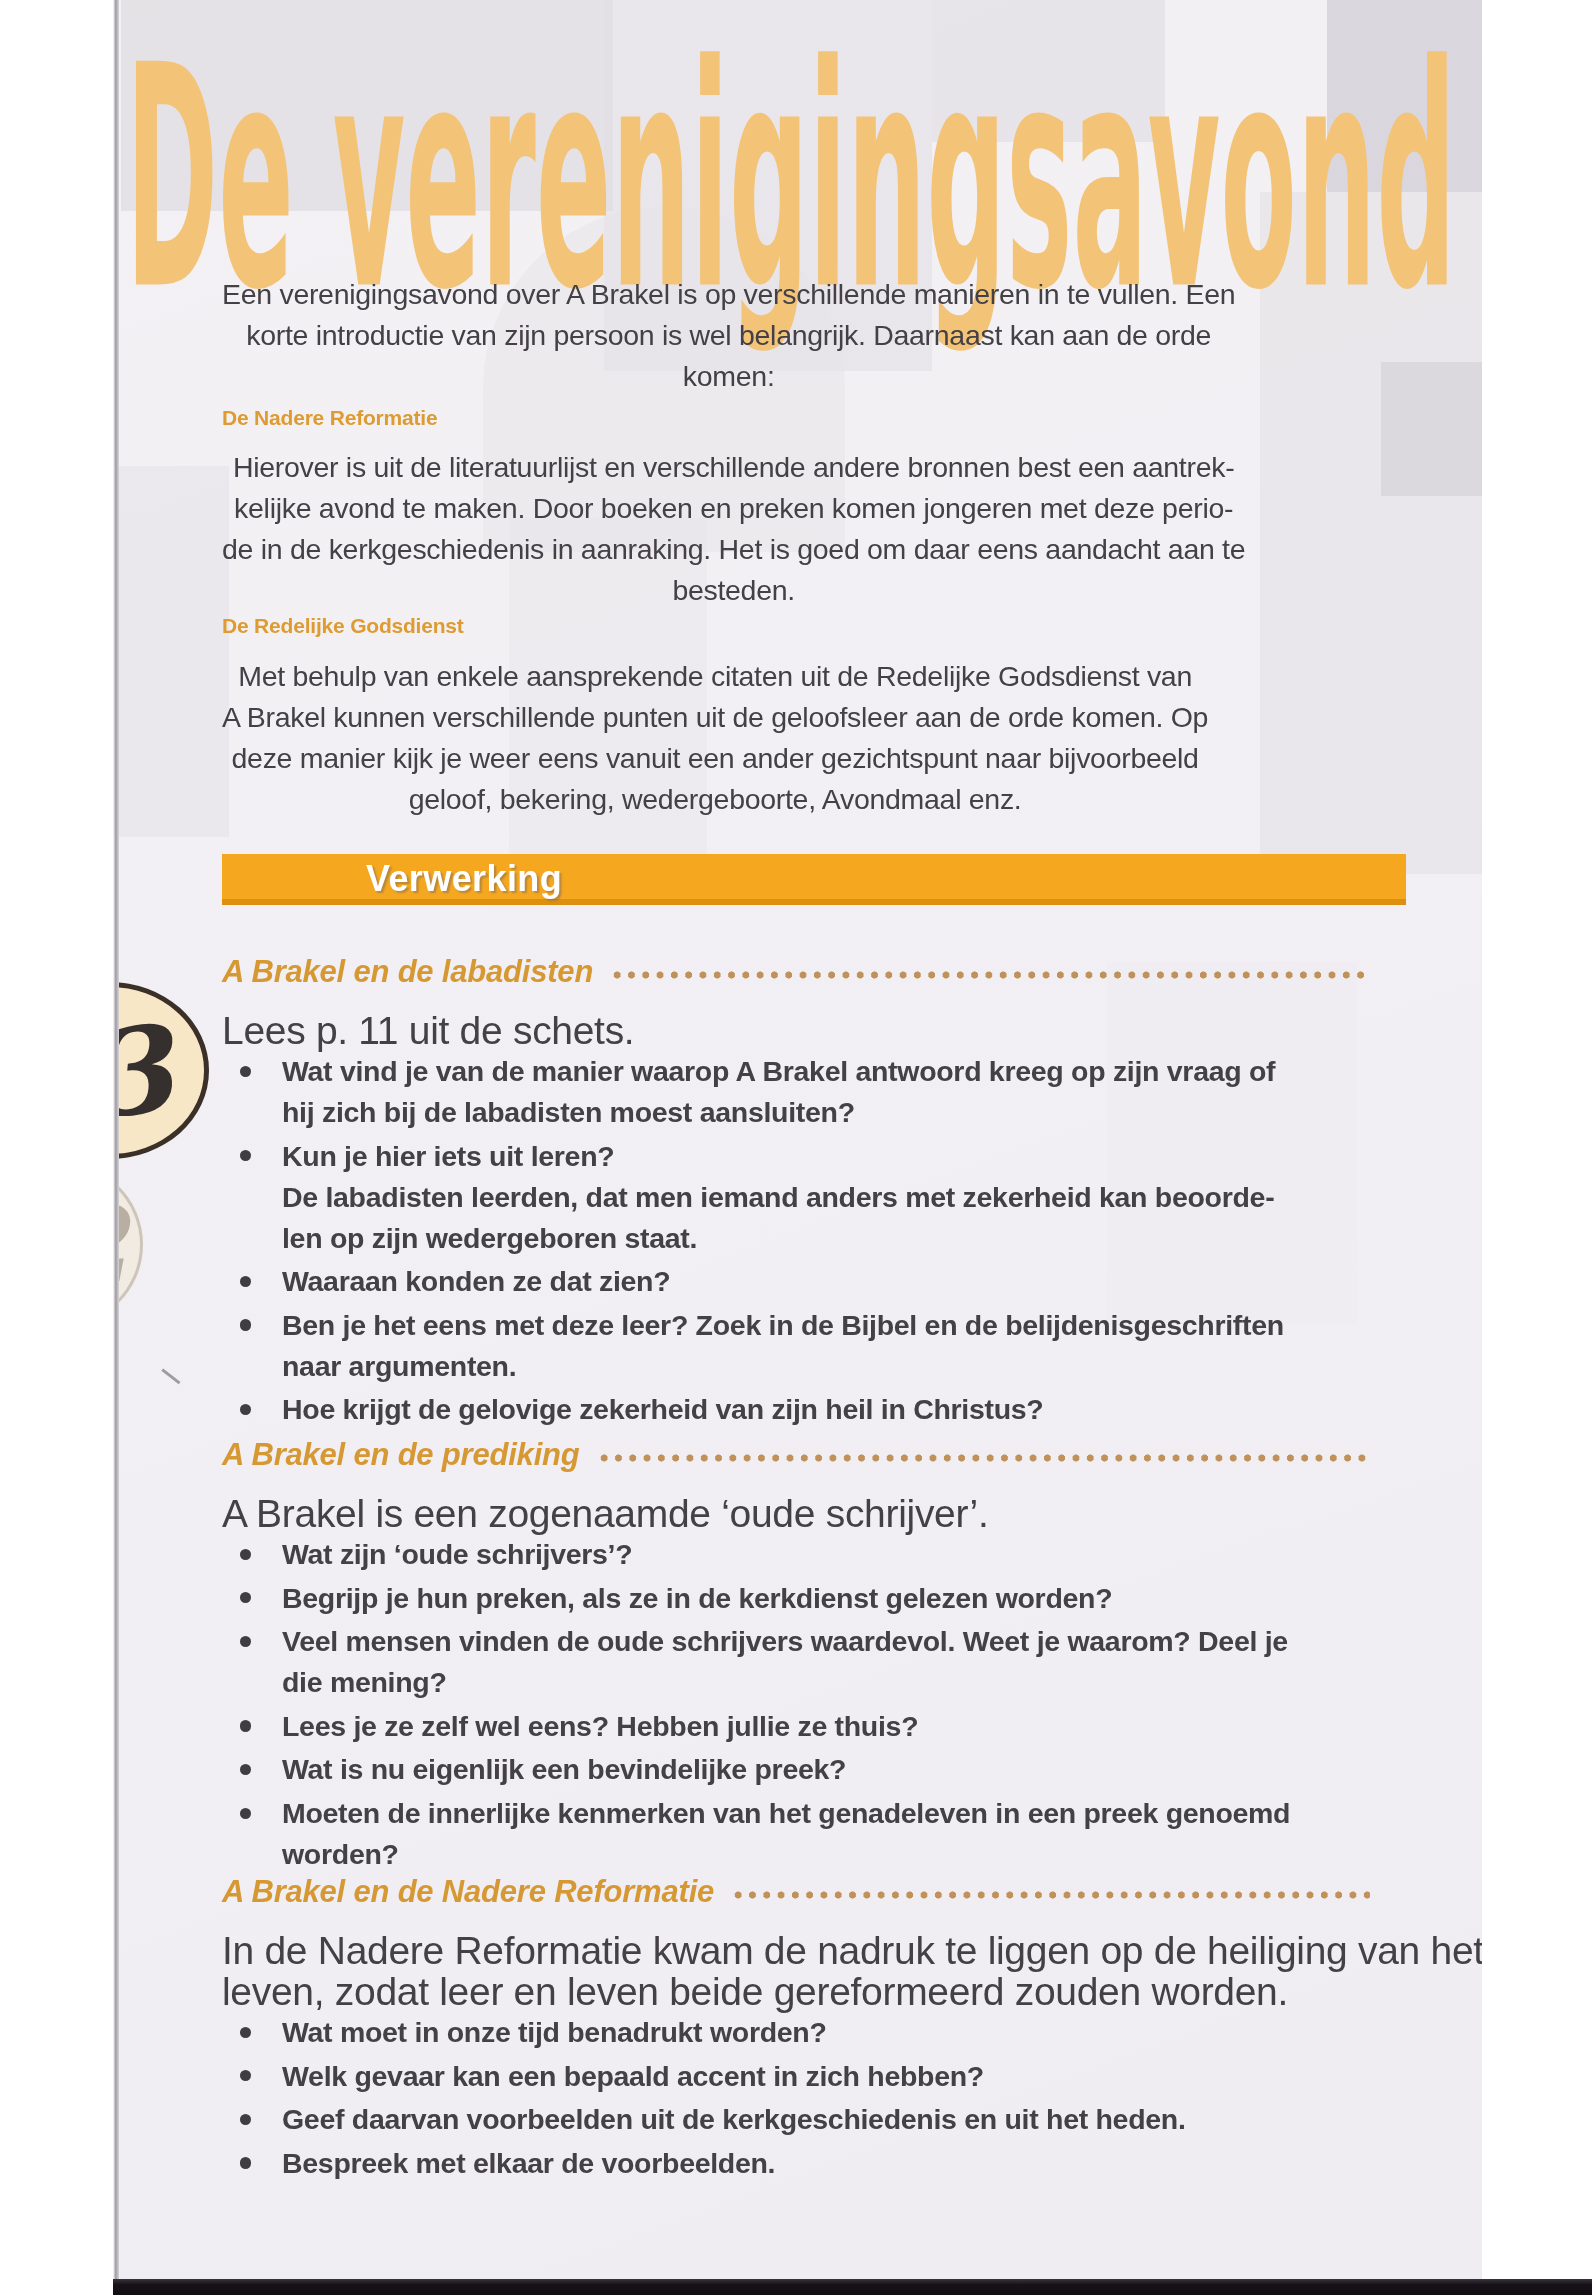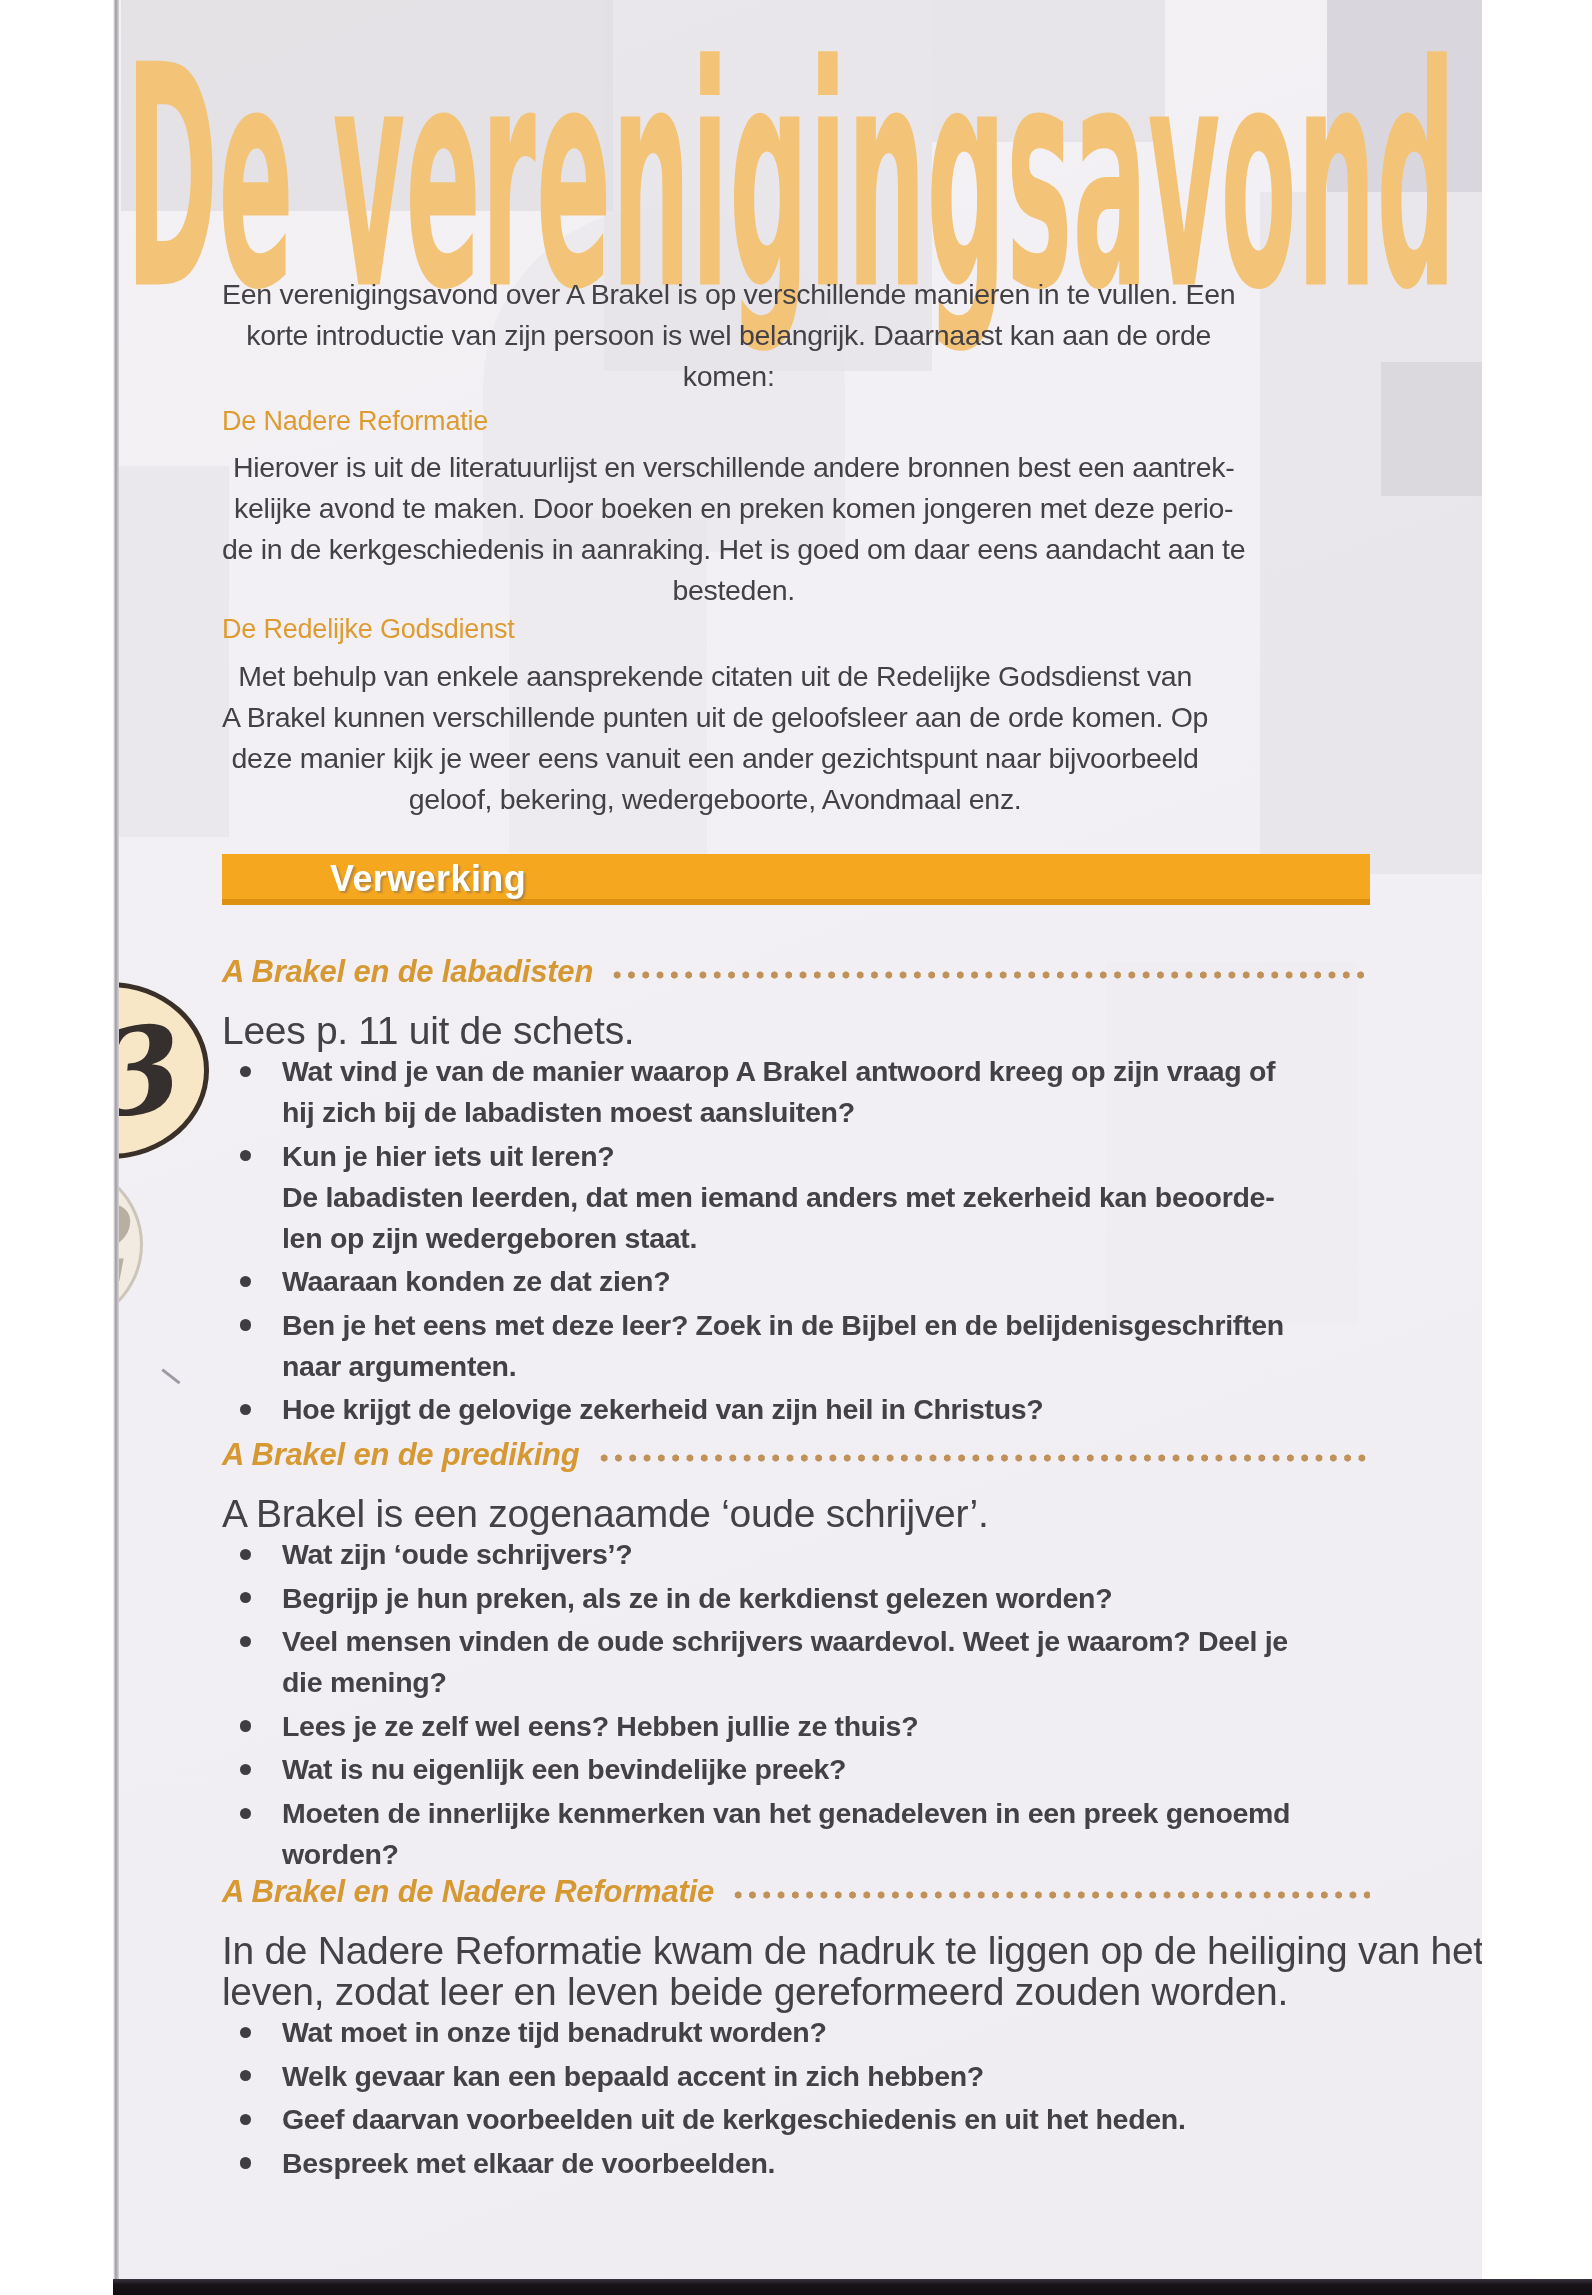--- a/index.html
+++ b/index.html
@@ -24,24 +24,24 @@
       border-radius:181px 181px 0 0;}
   .p8{left:0;top:466px;width:110px;height:371px;background:#e5e2e7;opacity:.55;}
   .p9{left:988px;top:962px;width:250px;height:362px;background:#edebf0;opacity:.4;}
   .p10{left:390px;top:518px;width:198px;height:362px;background:#e8e5ea;opacity:.45;}
   
   .title-svg{position:absolute;left:5.2px;top:-8.6px;}
   
   .content{position:absolute;left:103px;top:0;width:1148px;height:2283px;}
   .body{position:absolute;left:0;margin:0;font-size:28.5px;line-height:41px;letter-spacing:-0.3px;
         color:#434046;white-space:pre;text-align:center;}
-  .topic-h{position:absolute;left:0;margin:0;font-size:27px;font-weight:normal;color:#dd9b31;
+  .topic-h{position:absolute;left:0;margin:0;font-size:21px;font-weight:bold;color:#dd9b31;
            letter-spacing:-0.2px;}
   .banner{position:absolute;left:0;top:854px;width:1148px;height:45px;background:#f5a71f;
-          border-bottom:6px solid #dd8f10;}
+          border-bottom:6px solid #dd8f10;padding-left:36px;}
   .banner-text{display:block;padding:3.5px 0 0 108px;font-size:36px;font-weight:bold;color:#ffffff;
                letter-spacing:0.4px;text-shadow:2.2px 2.2px 1.7px rgba(110,100,95,.45);}
   .section{position:absolute;left:0;width:1148px;}
   .sec-head{display:flex;align-items:center;height:38px;}
   .sec-title{font-size:31px;font-weight:bold;color:#d69833;letter-spacing:-0.2px;white-space:pre;font-style:italic;}
   .sec-dots{flex:1;height:12px;margin-left:17.3px;margin-top:5.2px;
             background-image:radial-gradient(circle,#c09259 3.3px,rgba(0,0,0,0) 3.8px);
             background-size:14.3px 12px;background-repeat:repeat-x;background-position:left center;}
   .sec-lead{margin:19px 0 0 0;font-size:39px;line-height:41px;letter-spacing:-0.3px;color:#434046;
             white-space:pre;}

